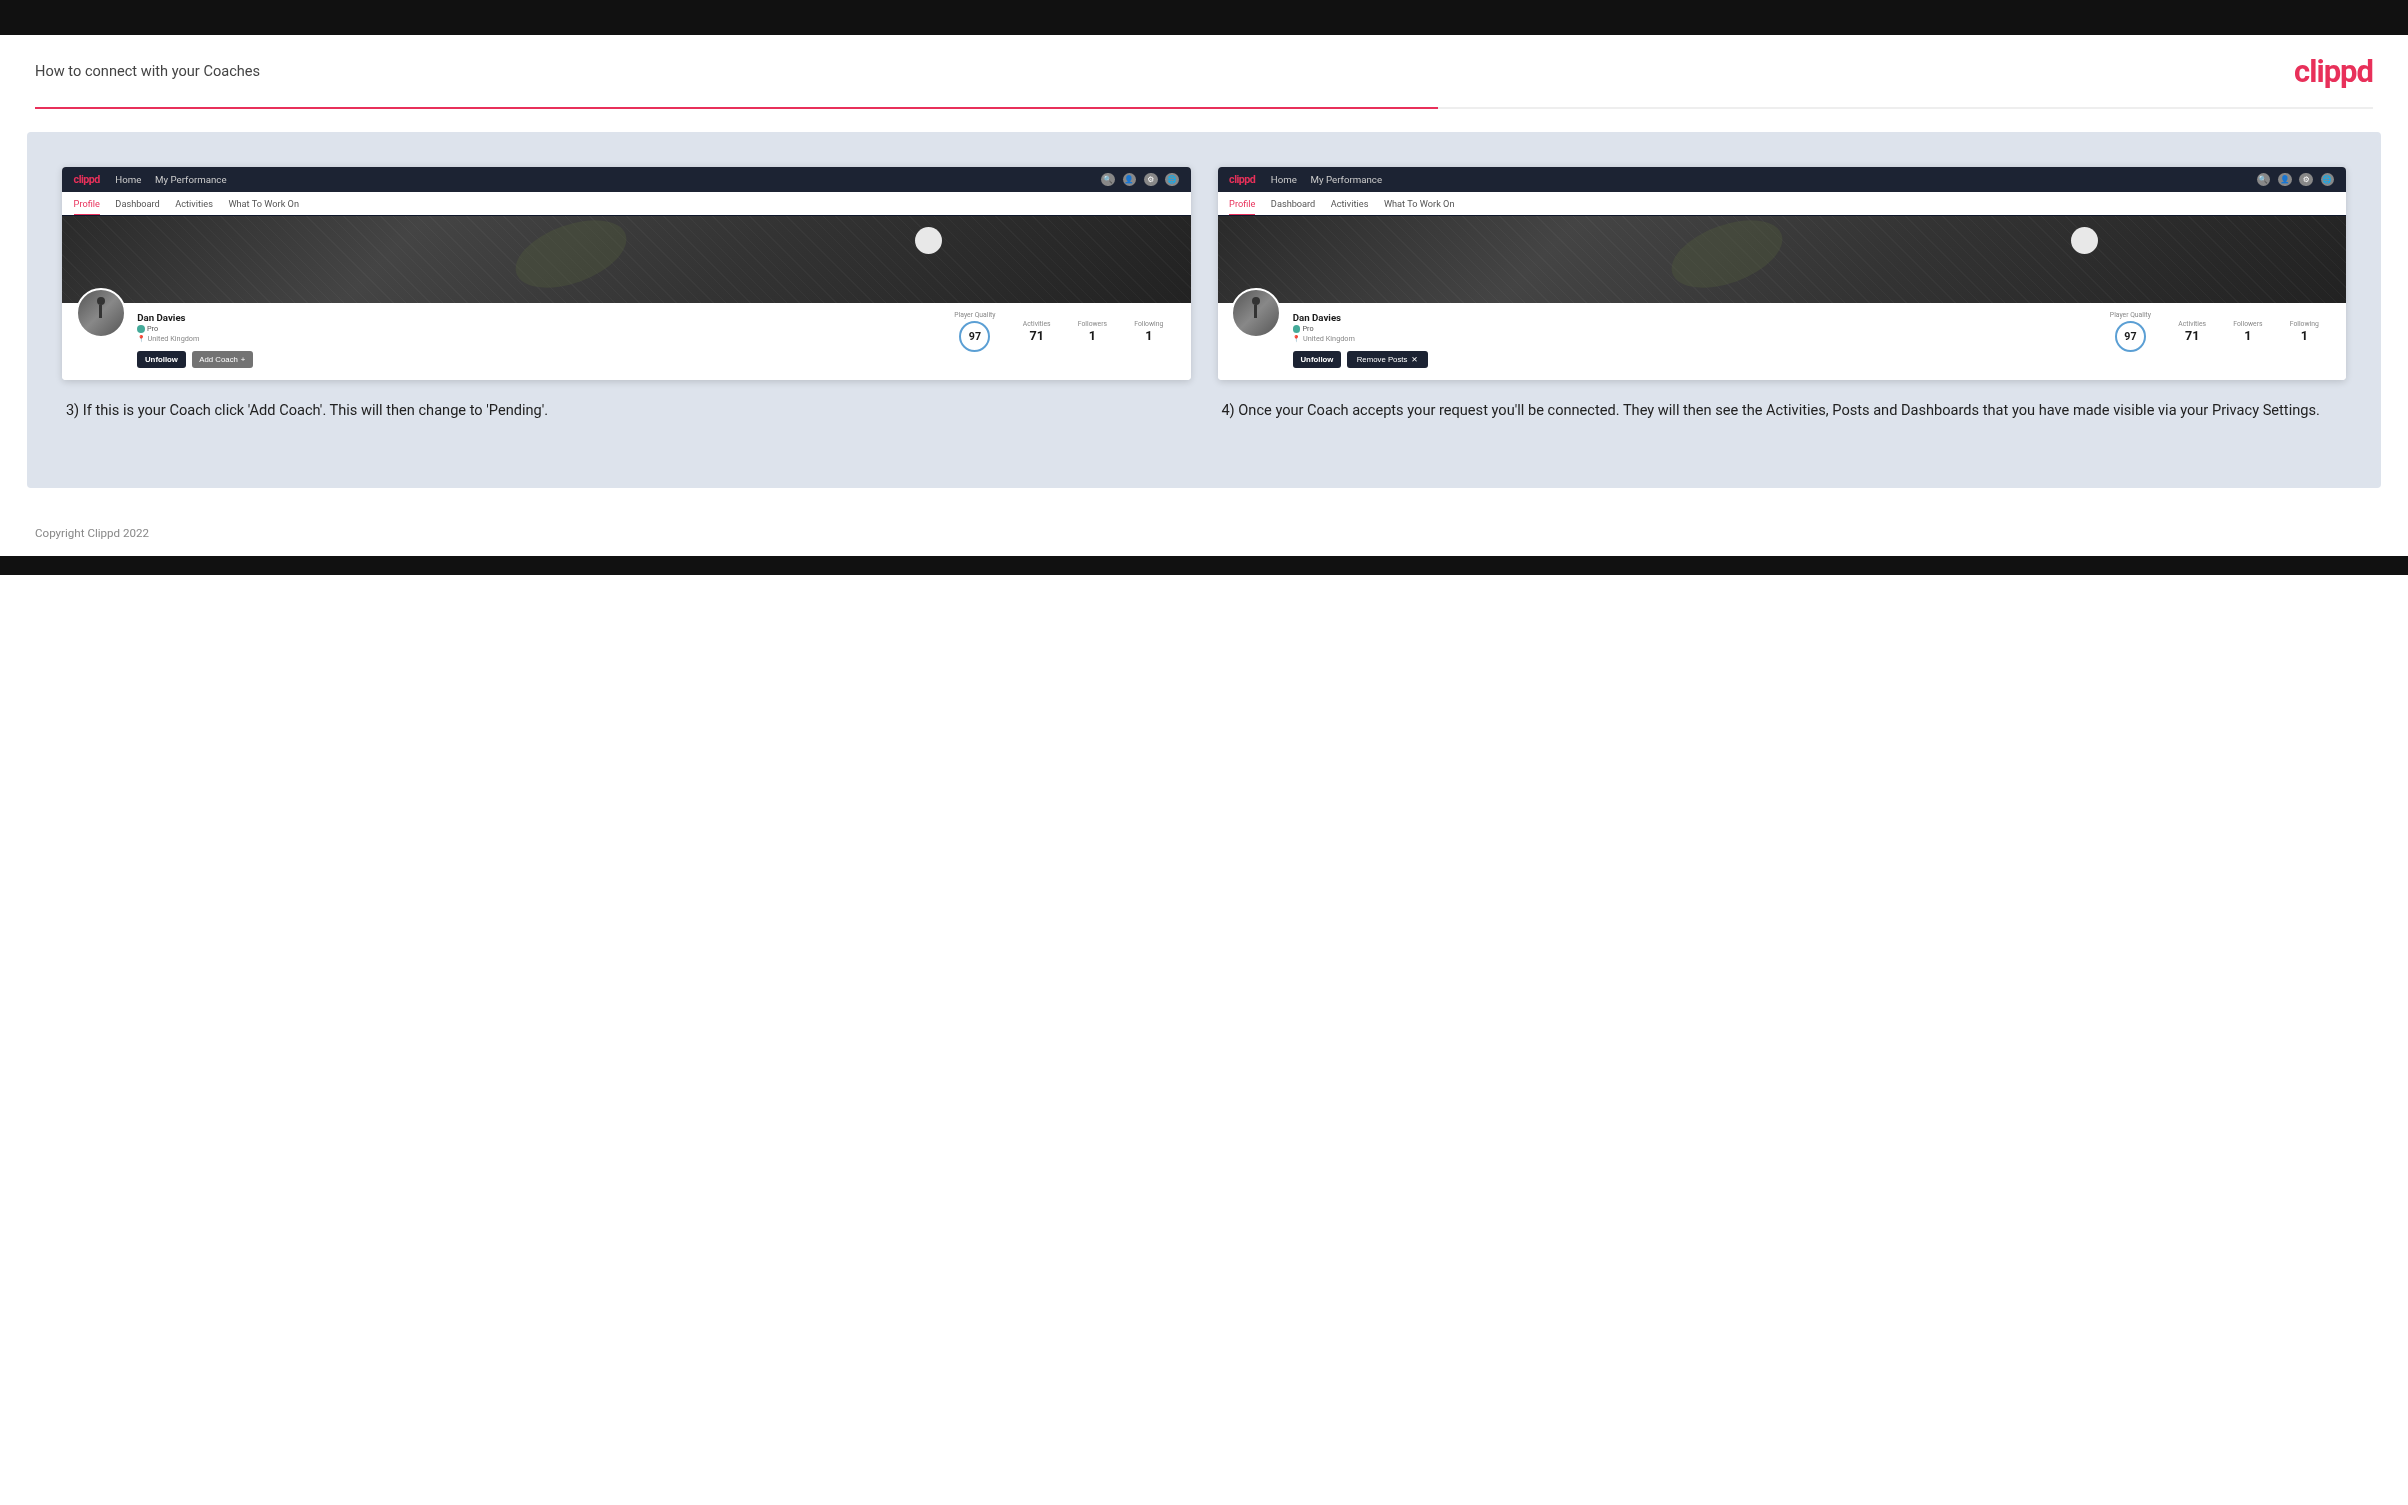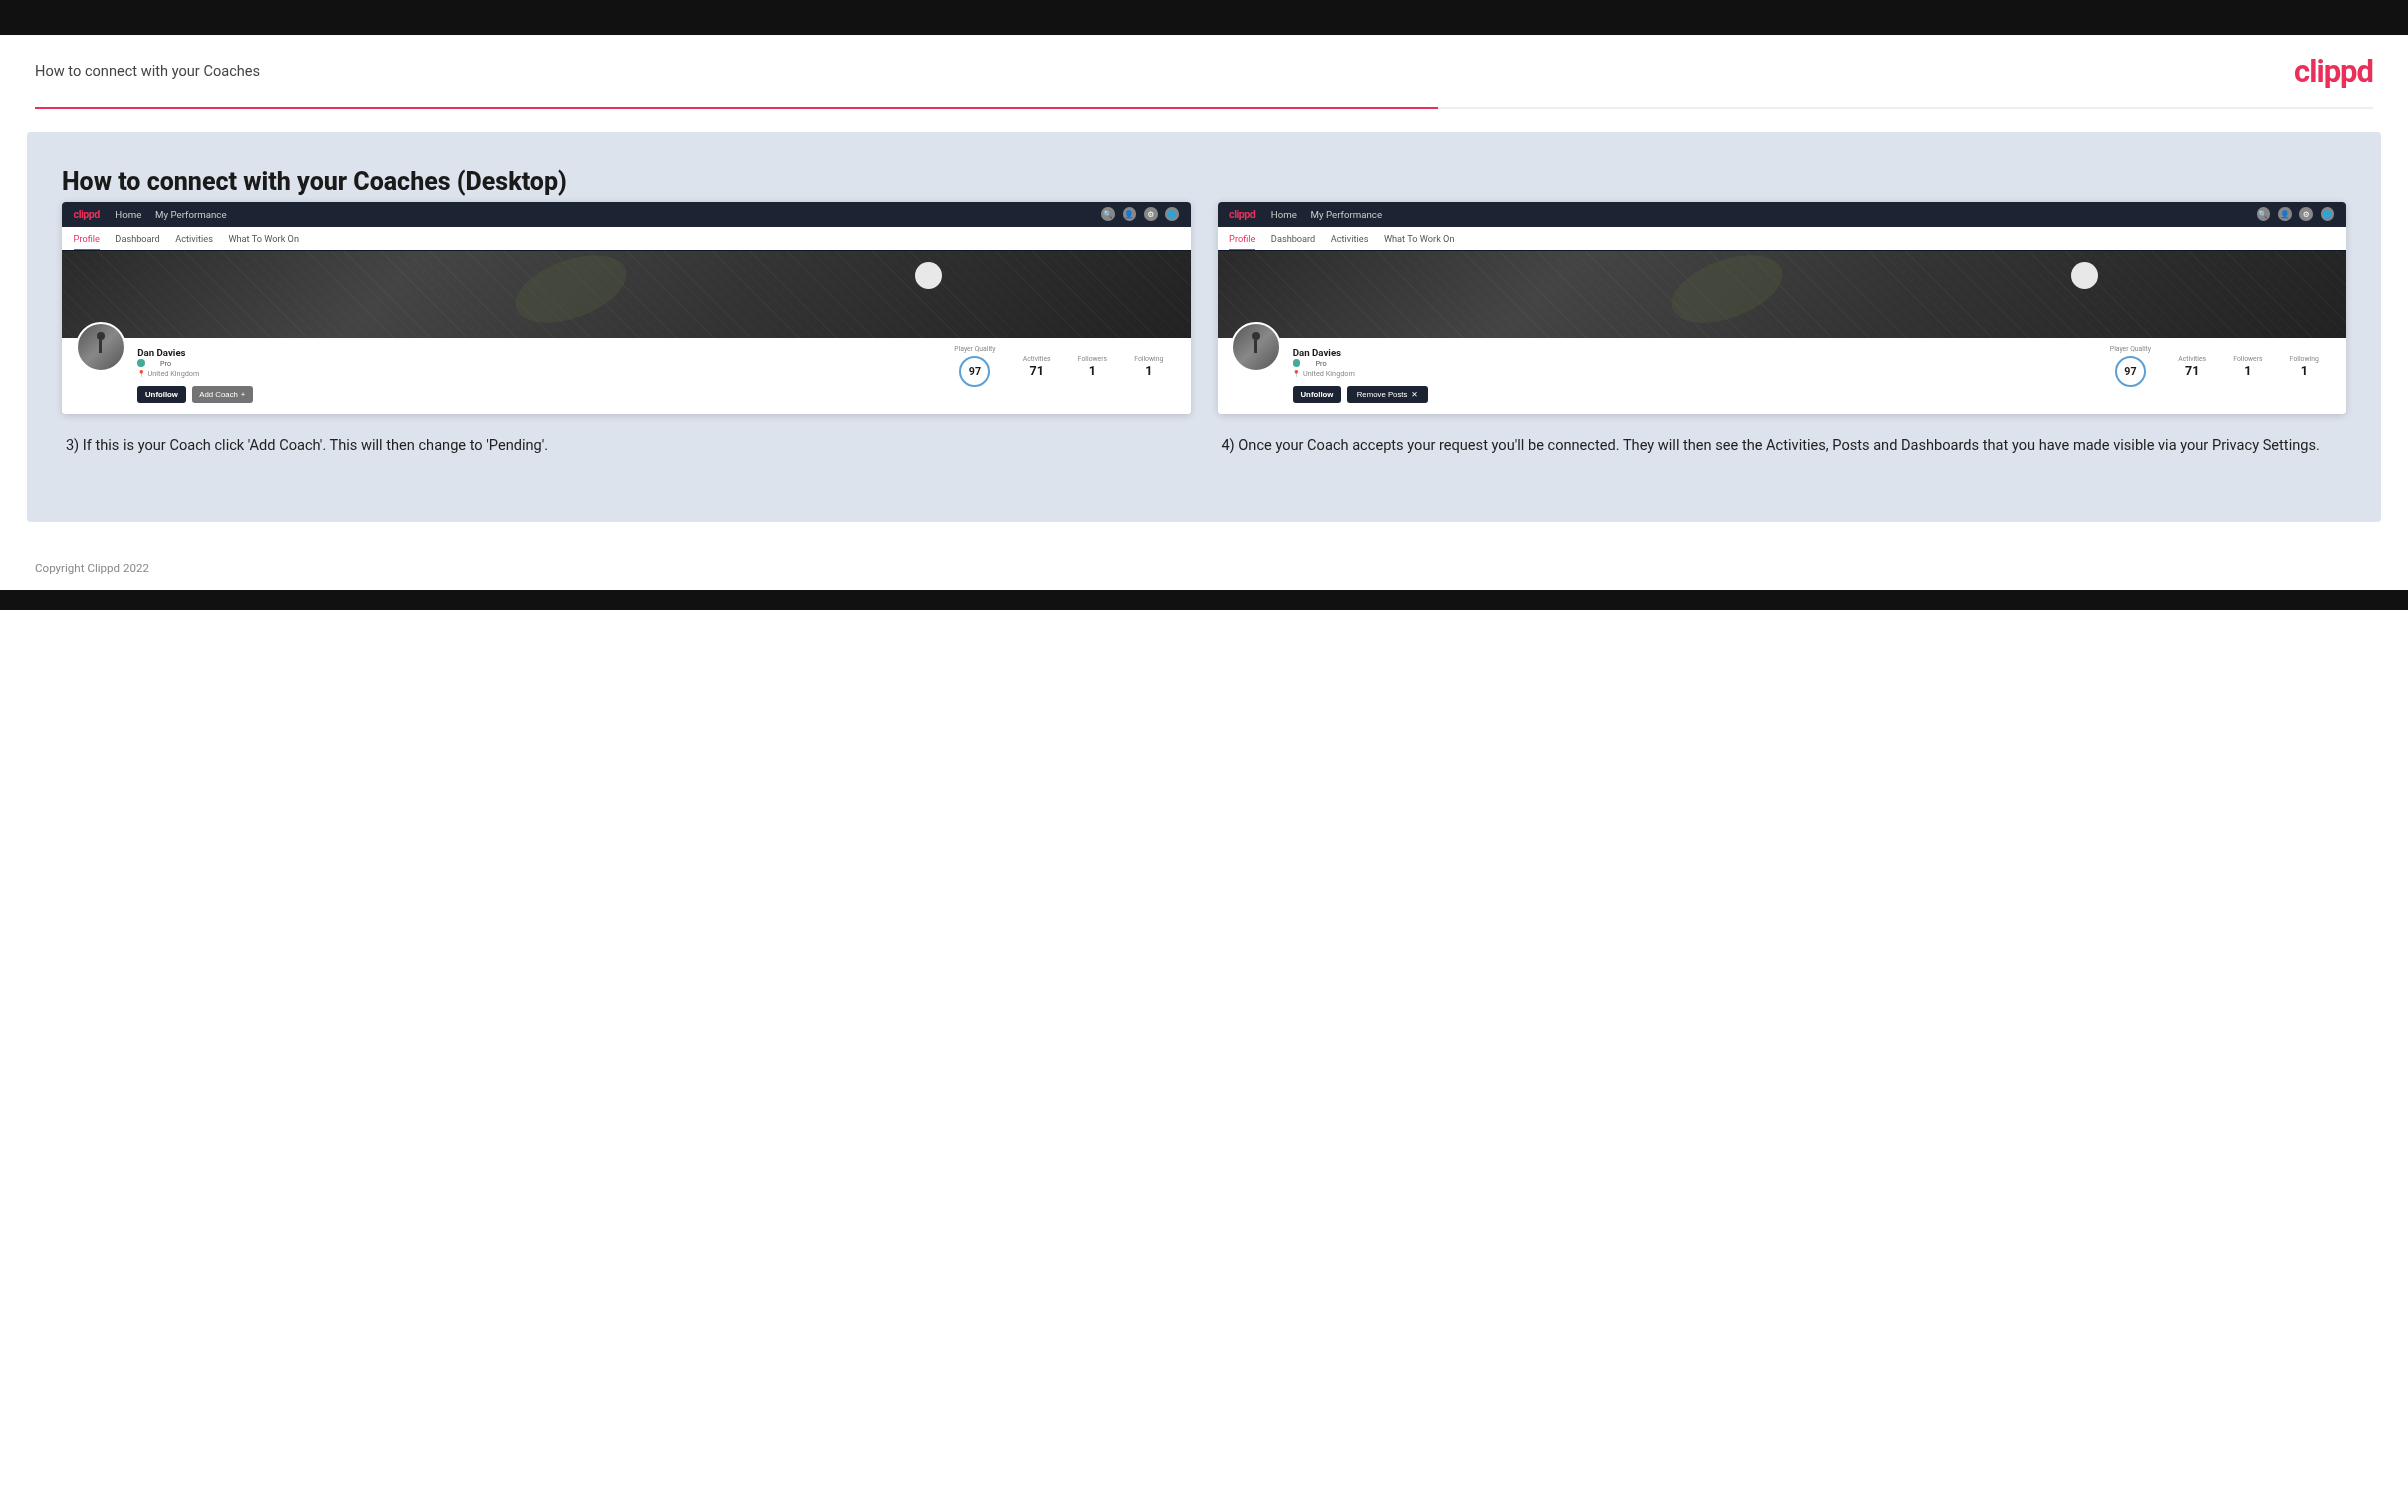--- a/index.html
+++ b/index.html
@@ -228,21 +228,22 @@
       flex: 1;
     }
     .mock-profile-name {
       font-size: 9.7px;
       font-weight: 700;
       color: #1a1a1a;
       margin-top: 1.9px;
     }
     .mock-profile-badge {
       display: flex;
-      gap: 15px;
+      align-items: center;
+      gap: 2px;
       margin-top: 1px;
     }
     .mock-badge-dot {
       width: 7.8px;
       height: 7.8px;
       background: #4a9;
       border-radius: 50%;
     }
     .mock-badge-text {
       font-size: 7.3px;
@@ -401,21 +402,20 @@
 
 <div class="header">
   <span class="header-title">How to connect with your Coaches</span>
   <span class="logo">clippd</span>
 </div>
 
 <div class="divider"></div>
 
 <div class="main-content">
 
-  <h1 class="page-heading">How to connect with your Coaches (Desktop)</h1>
 
   <div class="screenshots-row">
 
     <div class="screenshot-col">
       <div class="mock-browser">
 
         <div class="mock-nav">
           <span class="mock-logo">clippd</span>
           <div class="mock-nav-links">
             <span class="mock-nav-link">Home</span>

